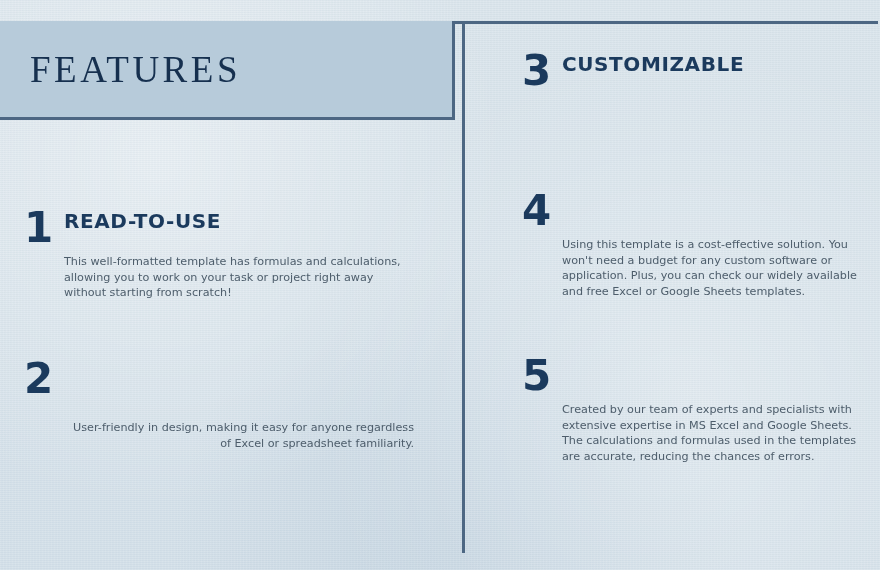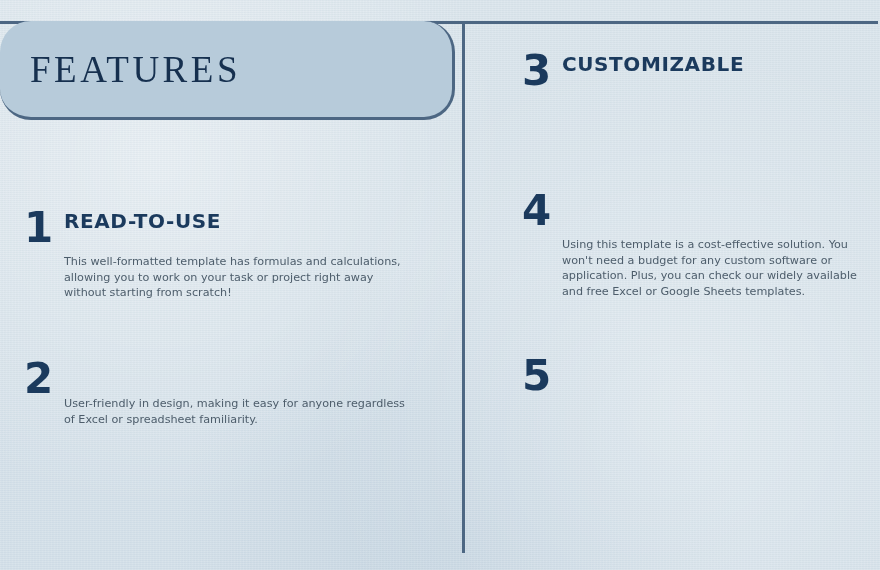--- a/index.html
+++ b/index.html
@@ -53,21 +53,20 @@
     left: 0;
     top: 21px;
     width: 455px;
     height: 99px;
     box-sizing: border-box;
     background: #b7cbda;
     border-right: 3px solid #4d6783;
     border-bottom: 3px solid #4d6783;
     display: flex;
     align-items: center;
-    border-radius: 31px;
   }
   #features-title {
     font-family: "Liberation Serif", serif;
     font-size: 37px;
     letter-spacing: 3.5px;
     color: #16304f;
     padding-left: 30px;
     line-height: 1;
     white-space: nowrap;
   }
@@ -130,21 +129,21 @@
     line-height: 1.42;
     color: #4d5d6b;
     margin-left: 40px;
   }
 
   
   #feature-1 { left: 24px; top: 209px; width: 420px; }
   #feature-1 .feature-body { margin-top: 9px; width: 350px; }
 
   #feature-2 { left: 24px; top: 360px; width: 420px; }
-  #feature-2 .feature-body { width: 350px; }
+  #feature-2 .feature-body { margin-top: 24px; width: 350px; text-align: right; }
 
   
   #feature-3 { left: 57px; top: 52px; width: 360px; }
   #feature-3 .feature-body { margin-top: 9px; width: 300px; }
 
   #feature-4 { left: 57px; top: 192px; width: 360px; }
   #feature-4 .feature-body { margin-top: 9px; width: 310px; }
 
   #feature-5 { left: 57px; top: 357px; width: 360px; }
   #feature-5 .feature-body { margin-top: 9px; width: 300px; }
@@ -196,17 +195,18 @@
       <div class="feature-head">
         <div class="feature-number">4</div>
       </div>
       <div class="feature-body">Using this template is a cost-effective solution. You won't need a budget for any custom software or application. Plus, you can check our widely available and free Excel or Google Sheets templates.</div>
     </div>
 
     <div class="feature" id="feature-5">
       <div class="feature-head">
         <div class="feature-number">5</div>
       </div>
+      <div class="feature-body">Created by our team of experts and specialists with extensive expertise in MS Excel and Google Sheets. The calculations and formulas used in the templates are accurate, reducing the chances of errors.</div>
     </div>
 
   </div>
 
 </div>
 
 </body></html>

